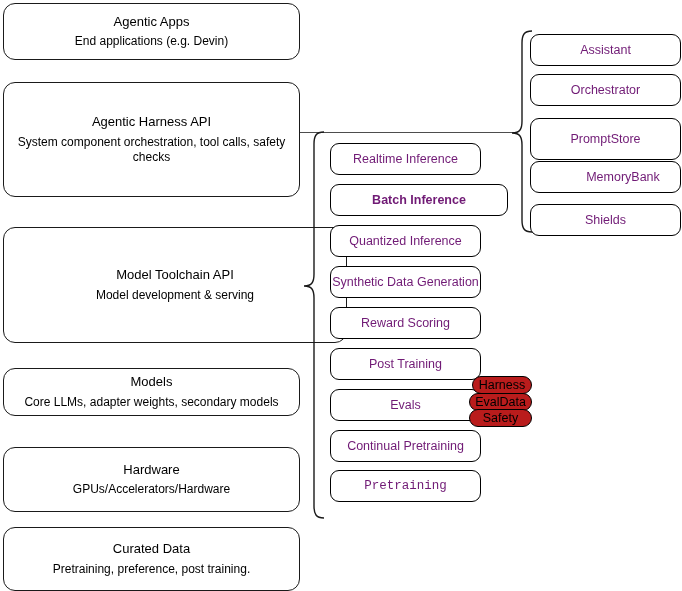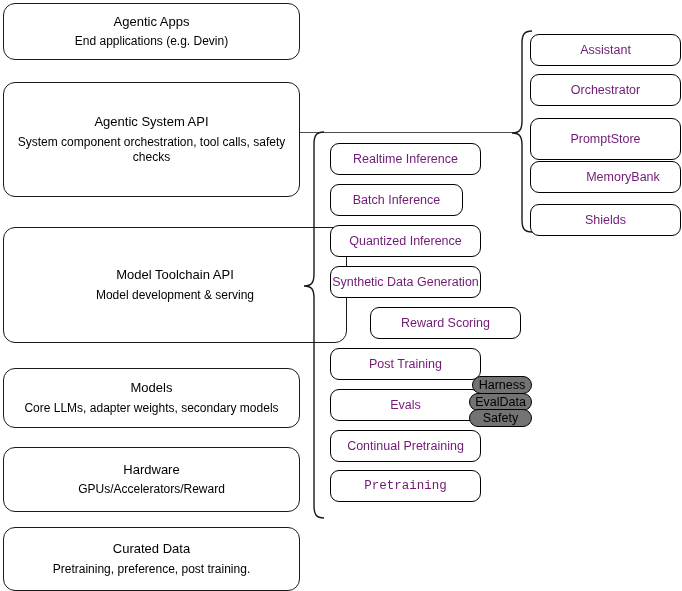--- a/index.html
+++ b/index.html
@@ -50,21 +50,21 @@
     align-items: center;
     justify-content: center;
     font-size: 12.5px;
     color: #701a75;
   }
   .pill {
     position: absolute;
     box-sizing: border-box;
     border: 1.4px solid #000;
     border-radius: 999px;
-    background: #737373;
+    background: #b91c1c;
     display: flex;
     align-items: center;
     justify-content: center;
     font-size: 12.5px;
     color: #000;
     z-index: 5;
   }
   .brace, .connector {
     position: absolute;
     pointer-events: none;
@@ -79,67 +79,67 @@
 <body>
 
 <div id="canvas">
 
   <div class="box" style="left:3px; top:3px; width:297px; height:57px;">
     <div class="title">Agentic Apps</div>
     <div class="sub">End applications (e.g. Devin)</div>
   </div>
 
   <div class="box" style="left:3px; top:82px; width:297px; height:115px;">
-    <div class="title">Agentic System API</div>
+    <div class="title">Agentic Harness API</div>
     <div class="sub">System component orchestration, tool calls, safety checks</div>
   </div>
 
   <div class="box" style="left:3px; top:227px; width:344px; height:116px;">
     <div class="title">Model Toolchain API</div>
     <div class="sub">Model development &amp; serving</div>
   </div>
 
-  <div class="box" style="left:3px; top:368px; width:297px; height:60px;">
+  <div class="box" style="left:3px; top:368px; width:297px; height:48px;">
     <div class="title">Models</div>
     <div class="sub">Core LLMs, adapter weights, secondary models</div>
   </div>
 
   <div class="box" style="left:3px; top:447px; width:297px; height:65px;">
     <div class="title">Hardware</div>
-    <div class="sub">GPUs/Accelerators/Reward</div>
+    <div class="sub">GPUs/Accelerators/Hardware</div>
   </div>
 
   <div class="box" style="left:3px; top:527px; width:297px; height:64px;">
     <div class="title">Curated Data</div>
     <div class="sub">Pretraining, preference, post training.</div>
   </div>
 
   <div class="connector-line" style="left:300px; top:132px; width:214px;"></div>
 
   <svg class="brace" xmlns="http://www.w3.org/2000/svg" width="26" height="400" style="left:300px; top:128px;">
     <path d="M 24 4 C 16 4, 14 8, 14 16 L 14 146 C 14 154, 12 158, 4 158 C 12 158, 14 162, 14 170 L 14 378 C 14 386, 16 390, 24 390" fill="none" stroke="#1a1a1a" stroke-width="1.4"></path>
   </svg>
 
   <svg class="brace" xmlns="http://www.w3.org/2000/svg" width="26" height="210" style="left:510px; top:28px;">
     <path d="M 22 3 C 14 3, 12 7, 12 15 L 12 93 C 12 101, 10 105, 2 105 C 10 105, 12 109, 12 117 L 12 192 C 12 200, 14 204, 22 204" fill="none" stroke="#1a1a1a" stroke-width="1.4"></path>
   </svg>
 
   <div class="stack-box" style="left:330px; top:143px; width:151px; height:32px;">
     <span>Realtime Inference</span>
   </div>
-  <div class="stack-box" style="left:330px; top:184px; width:133px; height:32px;">
+  <div class="stack-box" style="left:330px; top:184px; width:178px; height:32px;font-weight:bold;">
     <span>Batch Inference</span>
   </div>
   <div class="stack-box" style="left:330px; top:225px; width:151px; height:32px;">
     <span>Quantized Inference</span>
   </div>
   <div class="stack-box" style="left:330px; top:266px; width:151px; height:32px;">
     <span>Synthetic Data Generation</span>
   </div>
-  <div class="stack-box" style="left:330px; top:307px; width:151px; height:32px;margin-left:40px;">
+  <div class="stack-box" style="left:330px; top:307px; width:151px; height:32px;">
     <span>Reward Scoring</span>
   </div>
   <div class="stack-box" style="left:330px; top:348px; width:151px; height:32px;">
     <span>Post Training</span>
   </div>
   <div class="stack-box" style="left:330px; top:389px; width:151px; height:32px;align-items:center;">
     <span>Evals</span>
   </div>
   <div class="stack-box" style="left:330px; top:430px; width:151px; height:32px;">
     <span>Continual Pretraining</span>

